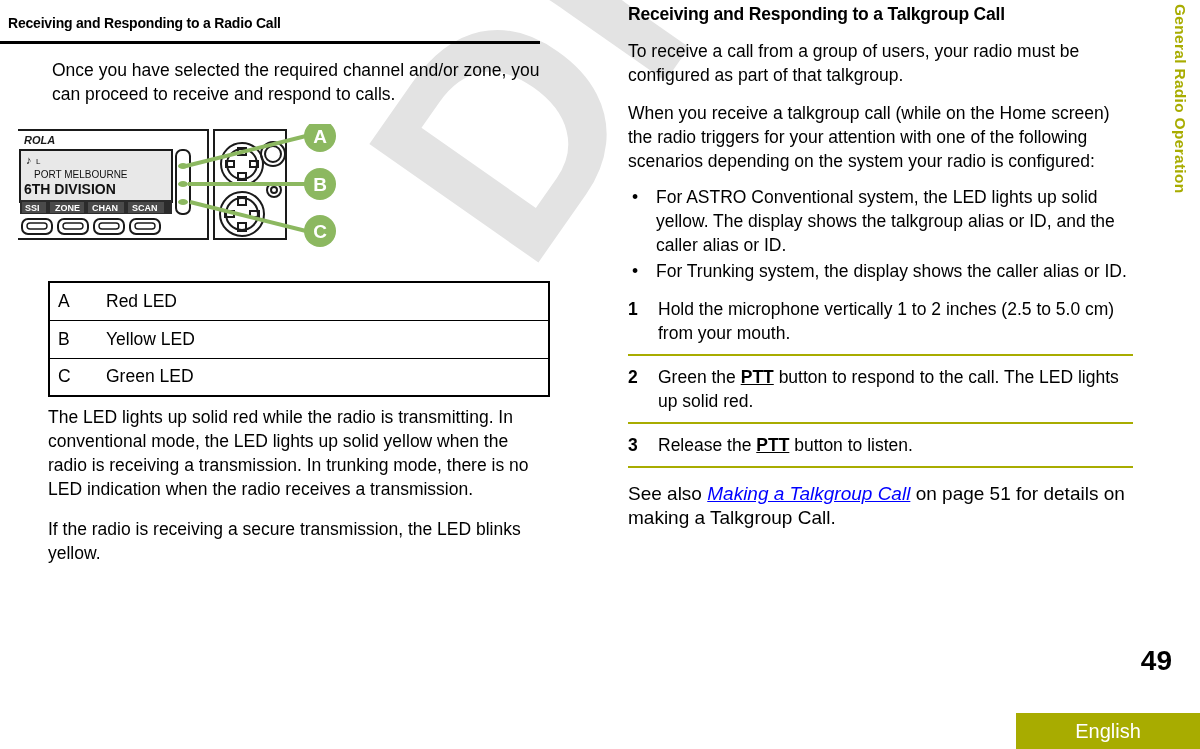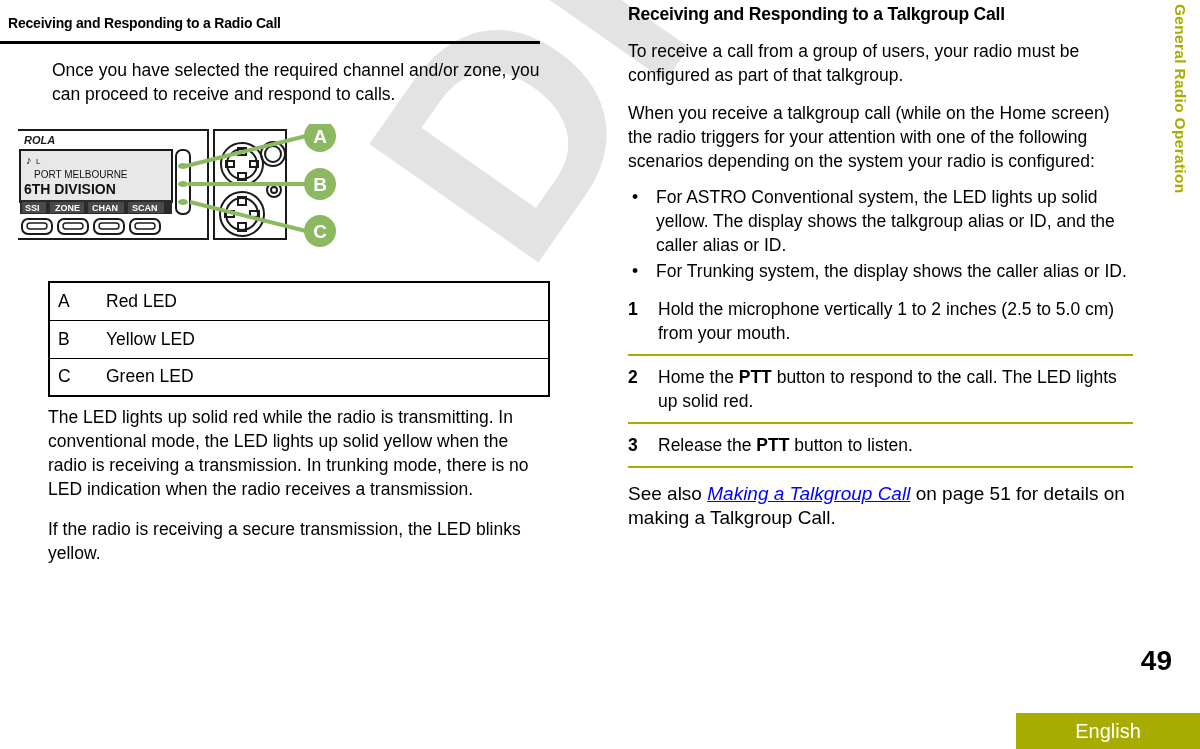--- a/index.html
+++ b/index.html
@@ -159,21 +159,21 @@
   .see-also {
     font-size: 19px;
     line-height: 24px;
     margin-top: 14px;
     width: 505px;
   }
   .link {
     color: #0000ff;
     font-style: italic;
   }
-  b, strong { font-weight: bold; }
+  b, strong { font-weight: bold; text-decoration: underline; }
 
   
   .side-tab {
     position: absolute;
     right: 0;
     top: 0;
     width: 40px;
     height: 260px;
     z-index: 3;
     display: flex;
@@ -368,21 +368,21 @@
     <div class="steps">
       <div class="step">
         <div class="step-num">1</div>
         <div class="step-body">
           <span>Hold the microphone vertically 1 to 2 inches (2.5 to 5.0 cm) from your mouth.</span><b></b><span></span>
         </div>
       </div>
       <div class="step">
         <div class="step-num">2</div>
         <div class="step-body">
-          <span>Home the </span><b>PTT</b><span> button to respond to the call. The LED lights up solid red.</span>
+          <span>Green the </span><b>PTT</b><span> button to respond to the call. The LED lights up solid red.</span>
         </div>
       </div>
       <div class="step">
         <div class="step-num">3</div>
         <div class="step-body">
           <span>Release the </span><b>PTT</b><span> button to listen.</span>
         </div>
       </div>
     </div>
 

